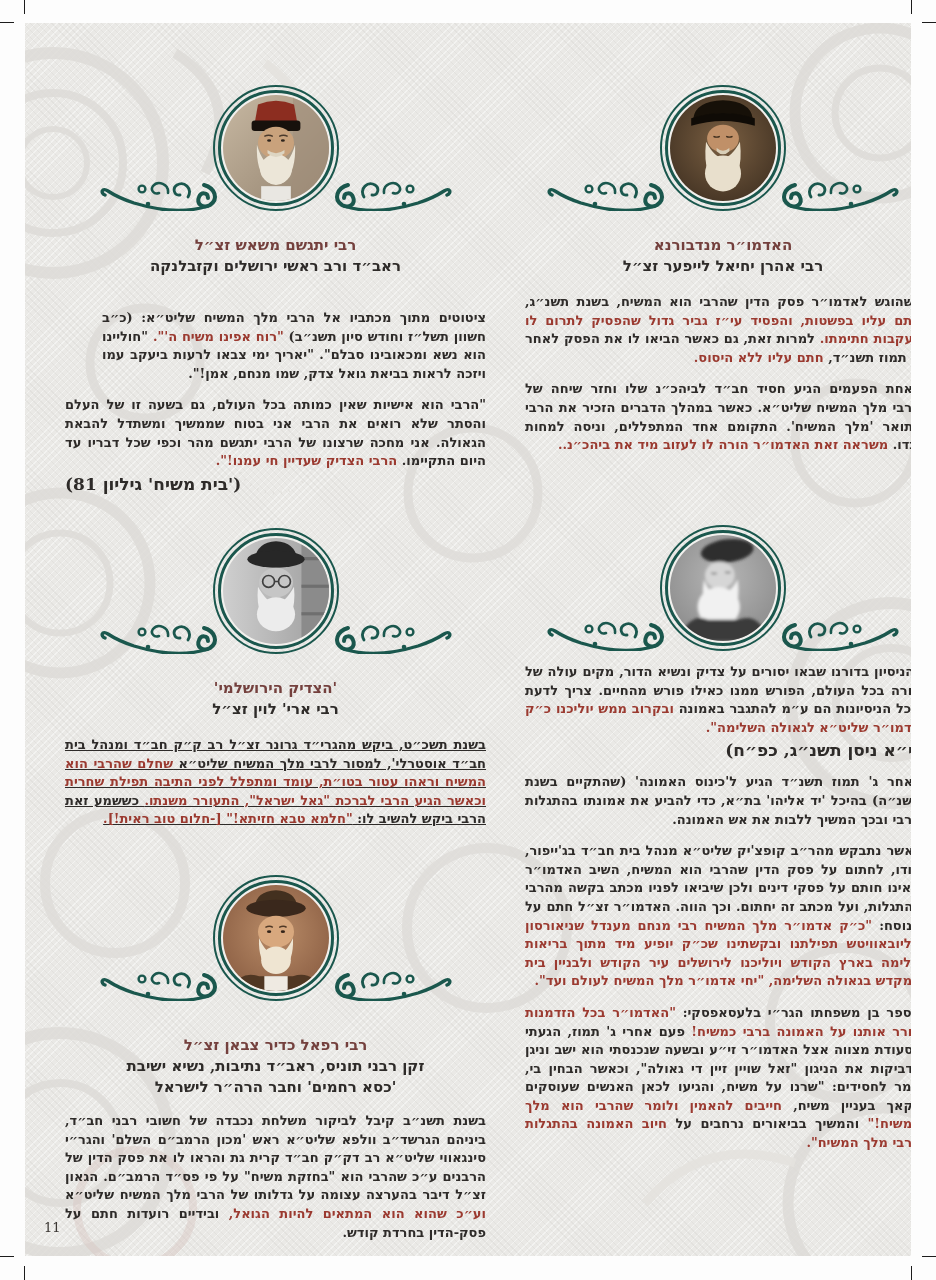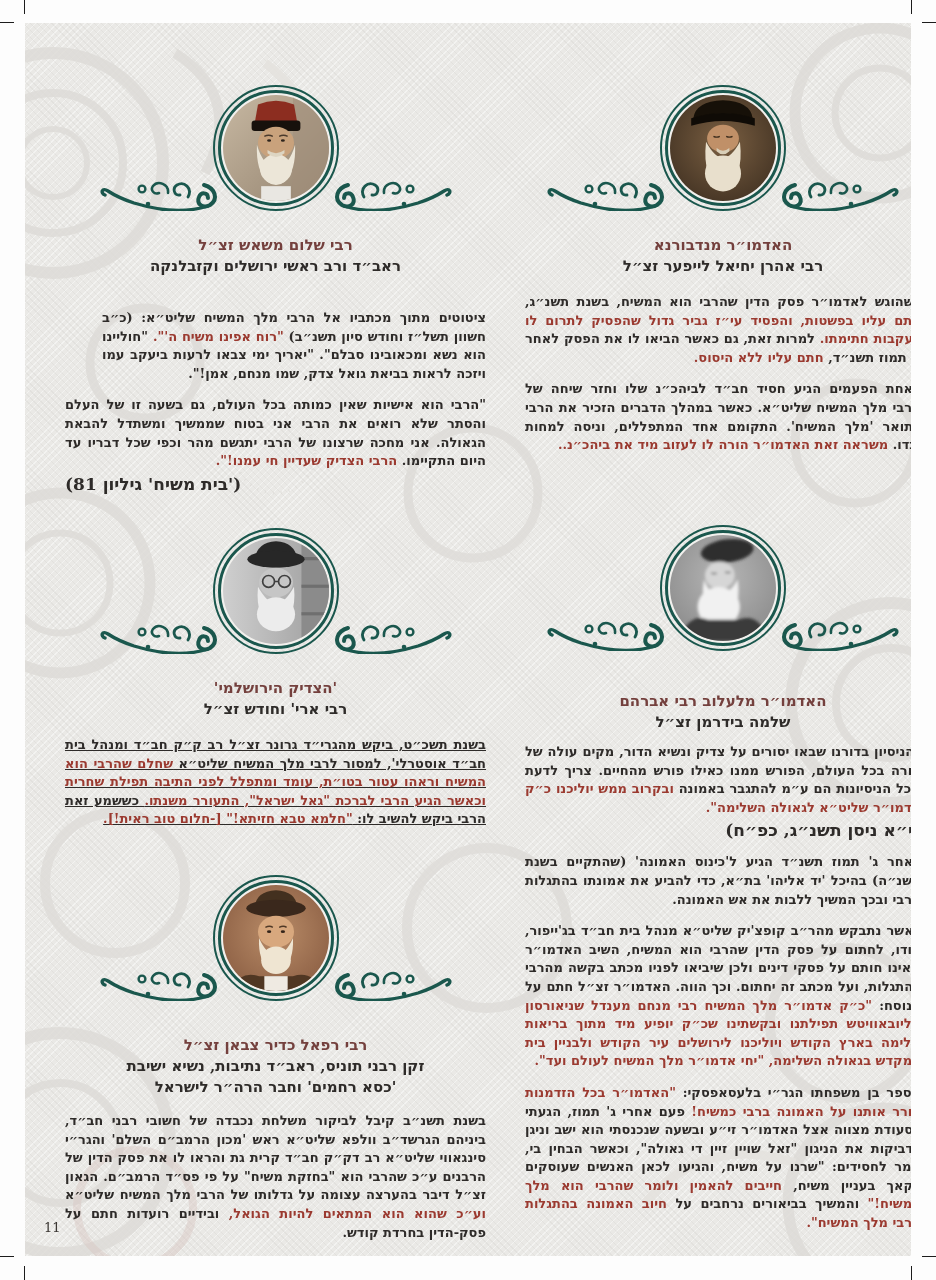--- a/index.html
+++ b/index.html
@@ -149,21 +149,21 @@
             </span>
           </div>
         </div>
         <div class="fl fl-right">
           <svg viewBox="0 0 122 30">
               <use href="#flourish-shape"></use>
             </svg>
         </div>
       </div>
       <h2 class="title">
-        <div class="t1">רבי שלום משאש זצ״ל</div>
+        <div class="t1">רבי יתגשם משאש זצ״ל</div>
         <div class="t2">ראב״ד ורב ראשי ירושלים וקזבלנקה</div>
       </h2>
       <p class="body p-first"><span class="seg-ink">ציטוטים מתוך מכתביו אל הרבי מלך המשיח שליט״א: (כ״ב חשוון תשל״ז וחודש סיון תשנ״ב) </span><span class="seg-red">"רוח אפינו משיח ה'".</span><span class="seg-ink"> "חוליינו הוא נשא ומכאובינו סבלם". "יאריך ימי צבאו לרעות ביעקב עמו ויזכה לראות בביאת גואל צדק, שמו מנחם, אמן!".</span></p>
       <p class="body"><span class="seg-ink">"הרבי הוא אישיות שאין כמותה בכל העולם, גם בשעה זו של העלם והסתר שלא רואים את הרבי אני בטוח שממשיך ומשתדל להבאת הגאולה. אני מחכה שרצונו של הרבי יתגשם מהר וכפי שכל דבריו עד היום התקיימו. </span><span class="seg-red">הרבי הצדיק שעדיין חי עמנו!".</span></p>
       <div class="cite cite-left">('בית משיח' גיליון 81)</div>
     </section>
 
     <section class="sec sec-tr">
       <div class="portrait-row">
         <div class="fl fl-left">
@@ -242,21 +242,21 @@
           </div>
         </div>
         <div class="fl fl-right">
           <svg viewBox="0 0 122 30">
               <use href="#flourish-shape"></use>
             </svg>
         </div>
       </div>
       <h2 class="title">
         <div class="t1">'הצדיק הירושלמי'</div>
-        <div class="t2">רבי ארי' וחודש זצ״ל</div>
+        <div class="t2">רבי ארי' לוין זצ״ל</div>
       </h2>
       <p class="body p-first"><span class="seg-ink">בשנת תשכ״ט, ביקש מהגרי״ד גרונר זצ״ל רב ק״ק חב״ד ומנהל בית חב״ד אוסטרלי', למסור לרבי מלך המשיח שליט״א </span><span class="seg-red">שחלם שהרבי הוא המשיח וראהו עטור בטו״ת, עומד ומתפלל לפני התיבה תפילת שחרית וכאשר הגיע הרבי לברכת "גאל ישראל", התעורר משנתו.</span><span class="seg-ink"> כששמע זאת הרבי ביקש להשיב לו: </span><span class="seg-red">"חלמא טבא חזיתא!" [-חלום טוב ראית!].</span></p>
     </section>
 
     <section class="sec sec-mr">
       <div class="portrait-row">
         <div class="fl fl-left">
           <svg viewBox="0 0 122 30">
               <use href="#flourish-shape"></use>
             </svg>
@@ -286,24 +286,20 @@
               </svg>
             </span>
           </div>
         </div>
         <div class="fl fl-right">
           <svg viewBox="0 0 122 30">
               <use href="#flourish-shape"></use>
             </svg>
         </div>
       </div>
-      <h2 class="title">
-        <div class="t1">האדמו״ר מלעלוב רבי אברהם</div>
-        <div class="t2">שלמה בידרמן זצ״ל</div>
-      </h2>
       <p class="body p-first"><span class="seg-ink">"הניסיון בדורנו שבאו יסורים על צדיק ונשיא הדור, מקים עולה של תורה בכל העולם, הפורש ממנו כאילו פורש מהחיים. צריך לדעת שכל הניסיונות הם ע״מ להתגבר באמונה </span><span class="seg-red">ובקרוב ממש יוליכנו כ״ק אדמו״ר שליט״א לגאולה השלימה".</span></p>
       <div class="cite cite-right">(י״א ניסן תשנ״ג, כפ״ח)</div>
       <p class="body"><span class="seg-ink">לאחר ג' תמוז תשנ״ד הגיע ל'כינוס האמונה' (שהתקיים בשנת תשנ״ה) בהיכל 'יד אליהו' בת״א, כדי להביע את אמונתו בהתגלות הרבי ובכך המשיך ללבות את אש האמונה.</span></p>
       <p class="body"><span class="seg-ink">כאשר נתבקש מהר״ב קופצ'יק שליט״א מנהל בית חב״ד בג'ייפור, הודו, לחתום על פסק הדין שהרבי הוא המשיח, השיב האדמו״ר שאינו חותם על פסקי דינים ולכן שיביאו לפניו מכתב בקשה מהרבי להתגלות, ועל מכתב זה יחתום. וכך הווה. האדמו״ר זצ״ל חתם על הנוסח: </span><span class="seg-red">"כ״ק אדמו״ר מלך המשיח רבי מנחם מענדל שניאורסון מליובאוויטש תפילתנו ובקשתינו שכ״ק יופיע מיד מתוך בריאות שלימה בארץ הקודש ויוליכנו לירושלים עיר הקודש ולבניין בית המקדש בגאולה השלימה, "יחי אדמו״ר מלך המשיח לעולם ועד".</span></p>
       <p class="body"><span class="seg-ink">מספר בן משפחתו הגר״י בלעסאפסקי: </span><span class="seg-red">"האדמו״ר בכל הזדמנות עורר אותנו על האמונה ברבי כמשיח!</span><span class="seg-ink"> פעם אחרי ג' תמוז, הגעתי לסעודת מצווה אצל האדמו״ר זי״ע ובשעה שנכנסתי הוא ישב וניגן בדביקות את הניגון "זאל שויין זיין די גאולה", וכאשר הבחין בי, אמר לחסידים: "שרנו על משיח, והגיעו לכאן האנשים שעוסקים בקאך בעניין משיח, </span><span class="seg-red">חייבים להאמין ולומר שהרבי הוא מלך המשיח!"</span><span class="seg-ink"> והמשיך בביאורים נרחבים על </span><span class="seg-red">חיוב האמונה בהתגלות הרבי מלך המשיח".</span></p>
     </section>
 
     <section class="sec sec-bl">
       <div class="portrait-row">
         <div class="fl fl-left">

